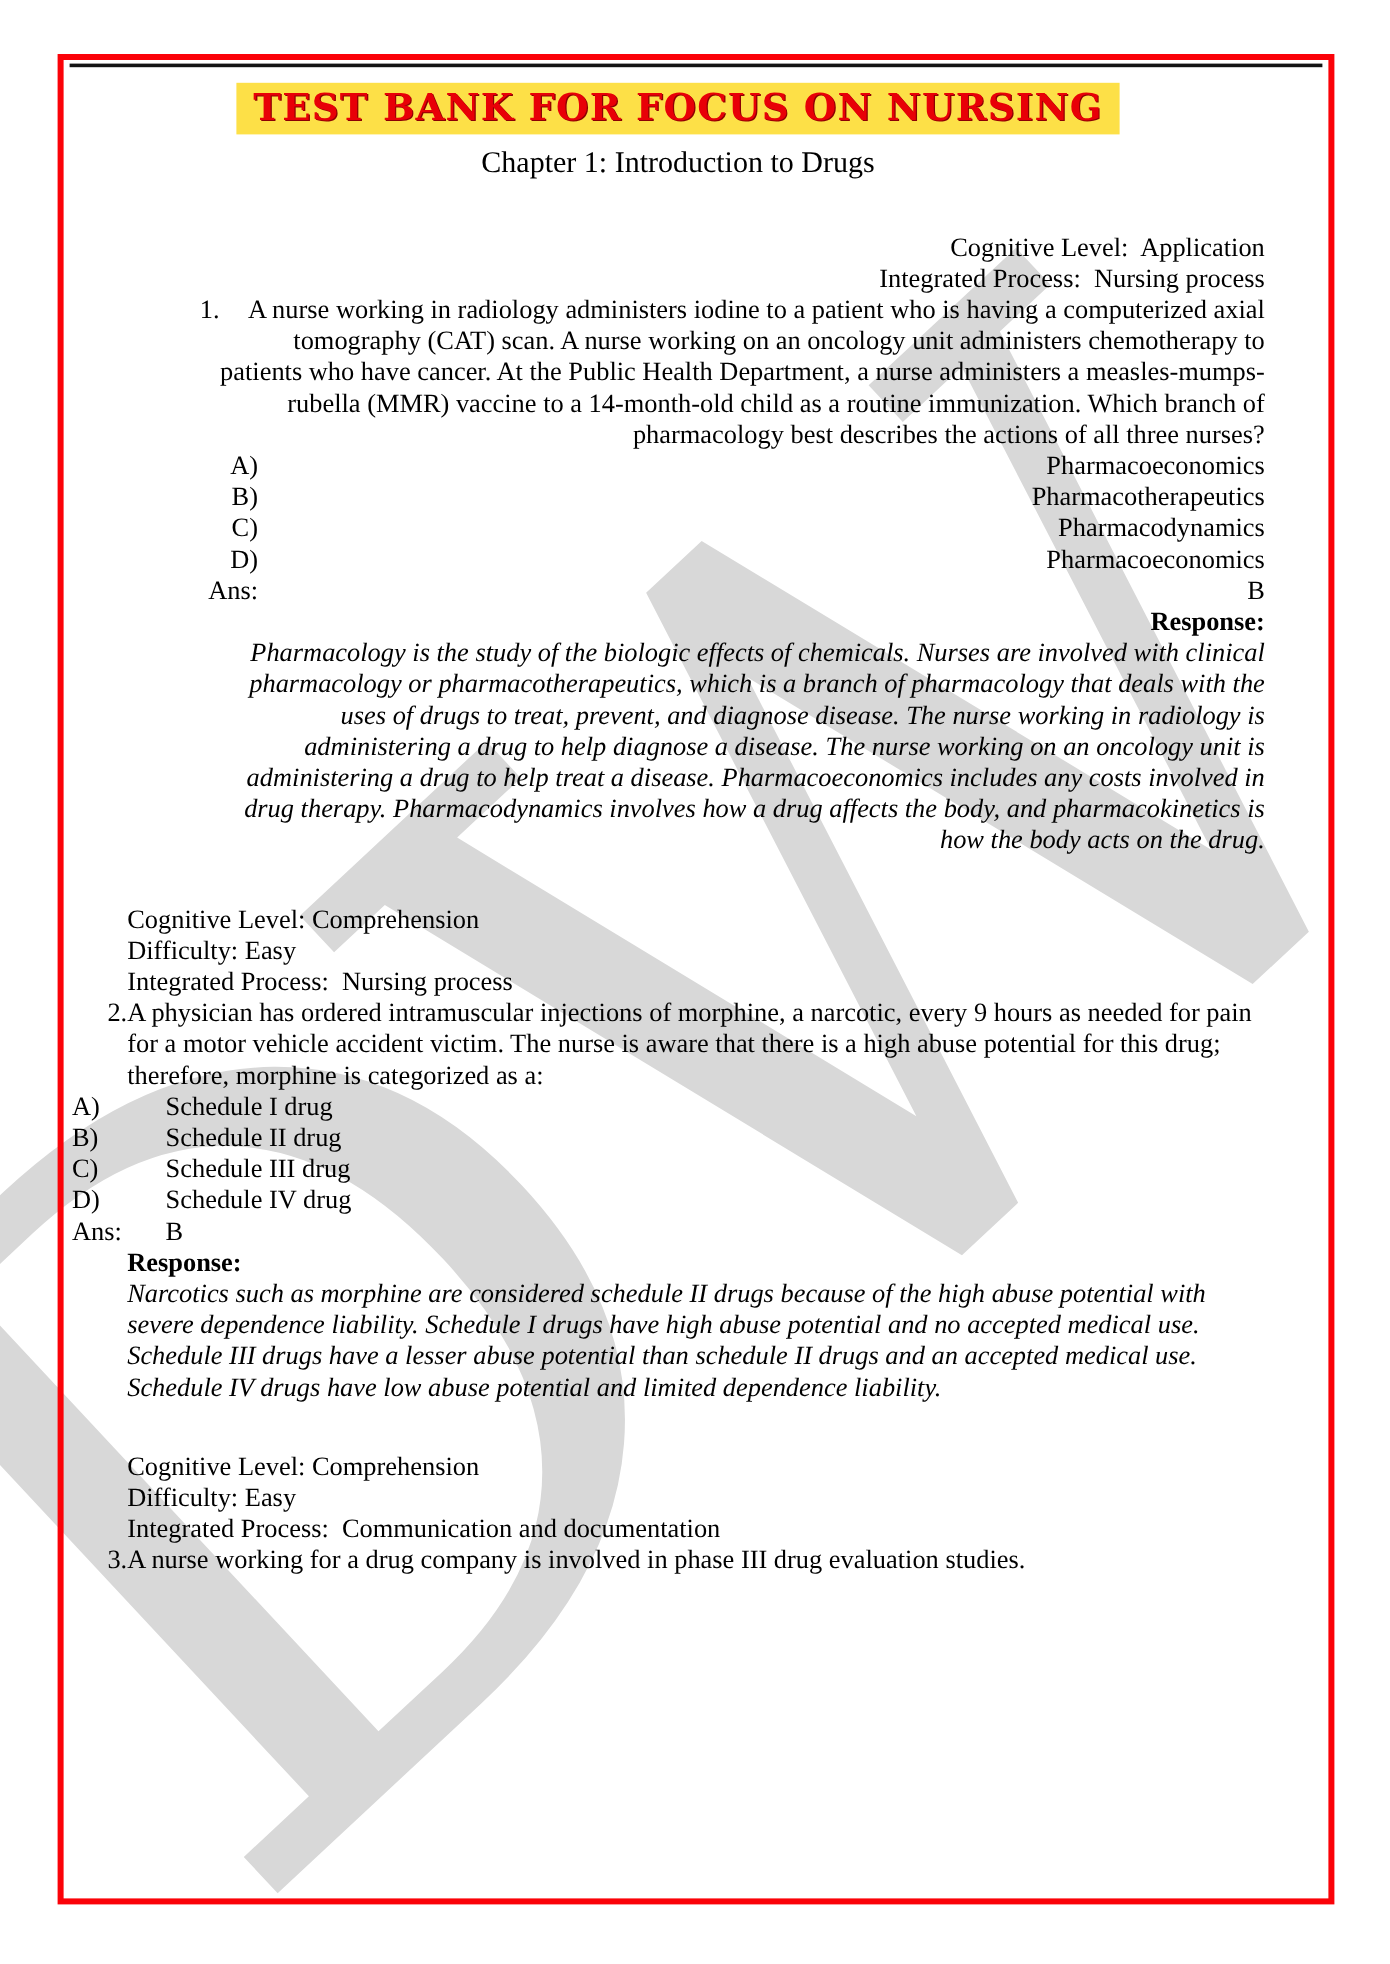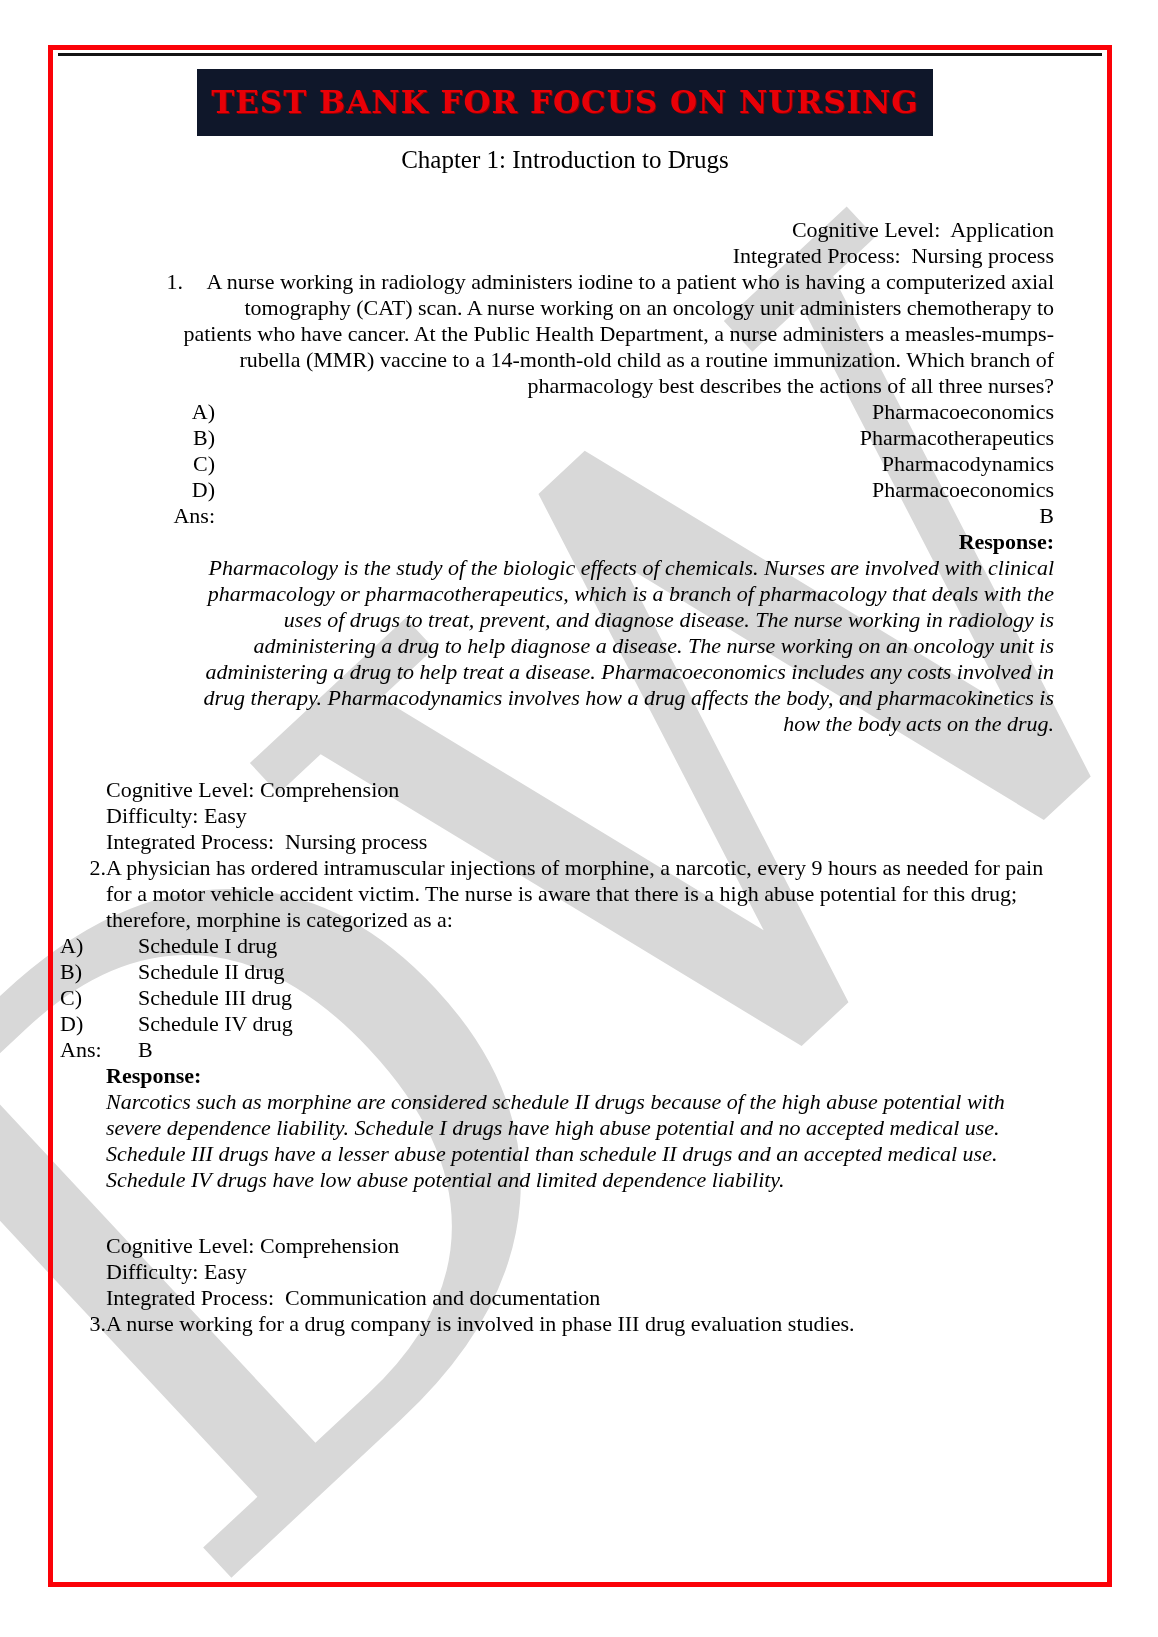--- a/index.html
+++ b/index.html
@@ -68,24 +68,24 @@
     display: flex;
     flex-direction: column;
     align-items: center;
     transform: translateX(-15px);
     font-family: "DejaVu Serif", serif;
     font-weight: bold;
     color: #e80007;
     text-align: center;
   }
   .title-line {
-    background: #0f172a;
+    background: #fde047;
     font-size: 31px;
     line-height: 43px;
-    padding: 12px 14px;
+    padding: 0 14px;
     letter-spacing: 1px;
     text-shadow: 1px 1px 0 #8c0003;
     white-space: nowrap;
   }
   .title-line sup {
     font-size: 18px;
     vertical-align: super;
     line-height: 0;
   }
   .chapter-heading {

